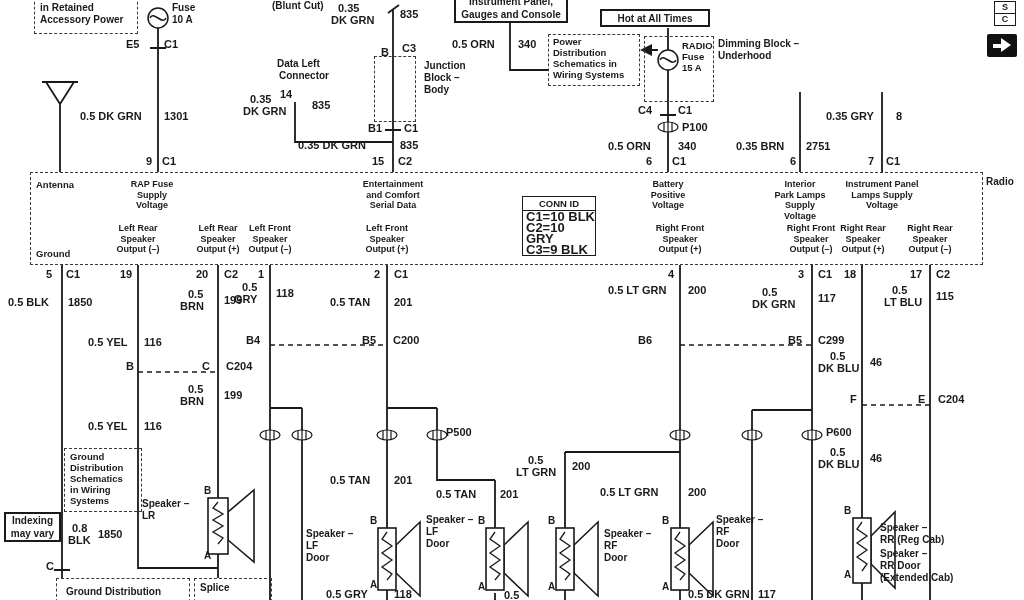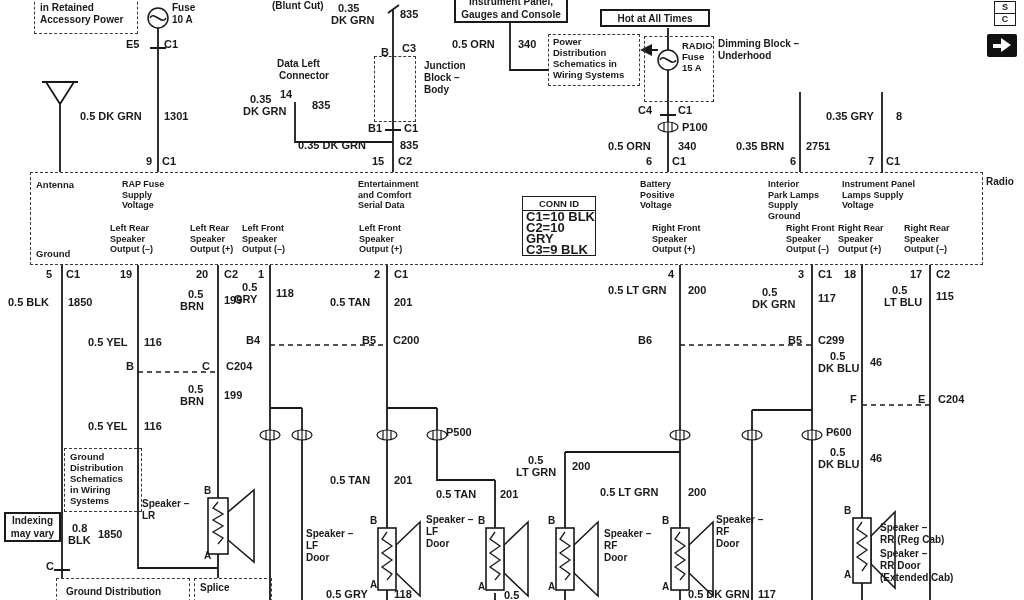--- a/index.html
+++ b/index.html
@@ -1,21 +1,21 @@
 <!DOCTYPE html>
 <html><head>
 <meta charset="utf-8">
 <style>
   html,body{margin:0;padding:0;background:#fff}
   #canvas{position:relative;width:1024px;height:600px;overflow:hidden;background:#fff;
           font-family:"Liberation Sans",sans-serif;color:#1a1a1a}
   svg{position:absolute;left:0;top:0}
   .L{position:absolute;font-weight:bold;font-size:11px;line-height:1.1;white-space:nowrap}
   .t10{font-size:10px}.t9{font-size:9.5px}
-  .C{position:absolute;text-align:left;font-weight:bold;font-size:9px;line-height:1.18}
+  .C{position:absolute;text-align:center;font-weight:bold;font-size:9px;line-height:1.18}
   .C span{display:block}
   .bx{position:absolute;border:2px solid #1a1a1a;background:#fff;box-sizing:border-box}
   .db{position:absolute;border:1.5px dashed #3a3a3a;background:transparent;box-sizing:border-box}
   .bx .ln{display:block;text-align:center;font-weight:bold;font-size:10px;line-height:1.25}
   #connid{position:absolute;left:522px;top:196px;width:72px;border:1.5px solid #1a1a1a;background:#fff}
   #connid .hd{font-weight:bold;font-size:9.5px;text-align:center;border-bottom:1.5px solid #1a1a1a;line-height:13px}
   #connid .rw{font-weight:bold;font-size:13px;line-height:11px;padding-left:3px}
   #sclegend{position:absolute;left:994px;top:1px;width:20px;border:1.5px solid #1a1a1a;background:#fff}
   #sclegend div{font-size:9px;font-weight:bold;text-align:center;line-height:11px}
   #sclegend div:first-child{border-bottom:1px solid #1a1a1a}
@@ -238,21 +238,21 @@
       <span>Serial Data</span>
 </div>
 <div class="C" style="left:640px;top:179px;width:56px">
   <span>Battery</span>
       <span>Positive</span>
       <span>Voltage</span>
 </div>
 <div class="C" style="left:768px;top:179px;width:64px">
   <span>Interior</span>
       <span>Park Lamps</span>
-      <span>Supply Ground</span>
+      <span>Supply Voltage</span>
 </div>
 <div class="C" style="left:842px;top:179px;width:80px">
   <span>Instrument Panel</span>
       <span>Lamps Supply</span>
       <span>Voltage</span>
 </div>
 <div class="C" style="left:110px;top:223px;width:56px">
   <span>Left Rear</span>
       <span>Speaker</span>
       <span>Output (–)</span>

